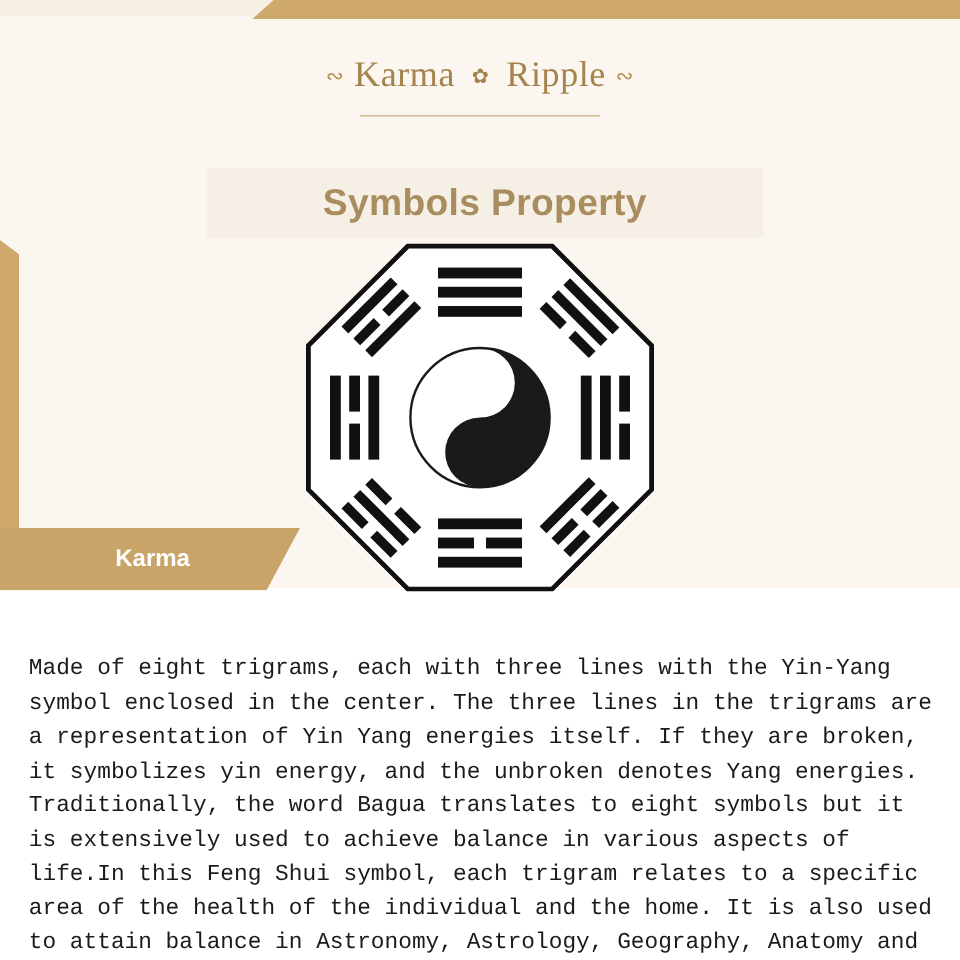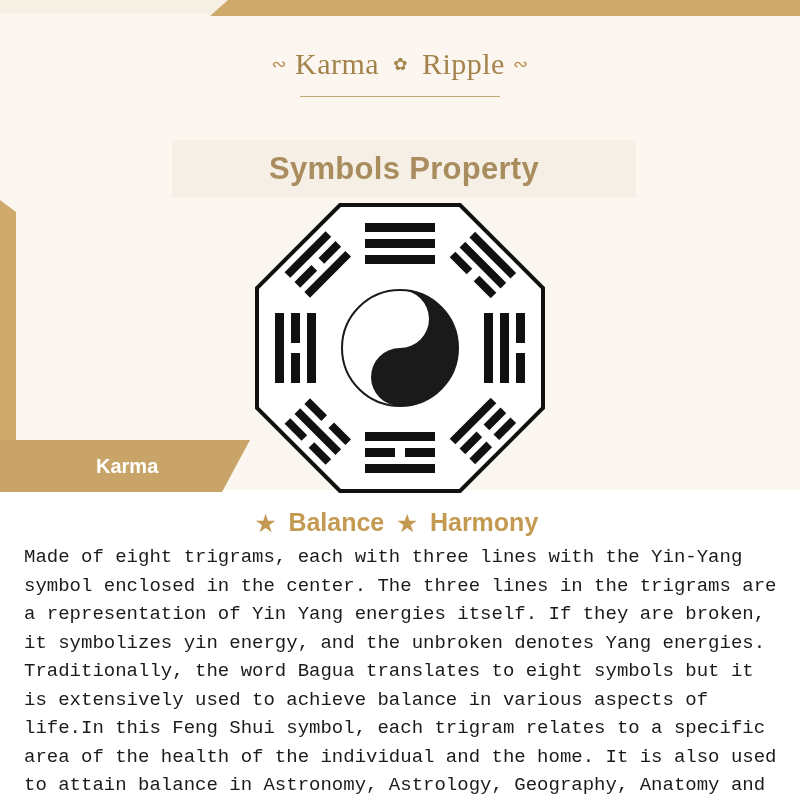--- a/index.html
+++ b/index.html
@@ -252,22 +252,16 @@
         <path d="M 0,-58 A 58,58 0 0 1 0,58 A 29,29 0 0 1 0,0 A 29,29 0 0 0 0,-58 Z" fill="#1a1a1a"></path>
         <circle cx="0" cy="-29" r="9" fill="#ffffff"></circle>
         <circle cx="0" cy="29" r="9" fill="#1a1a1a"></circle>
         <circle r="58" fill="none" stroke="#1a1a1a" stroke-width="2"></circle>
       </g>
     </svg>
   </div>
 
   <div class="bagua-label">Karma</div>
 
-  <div class="keywords">
-    <span class="star">★</span>
-    <span class="kw">Balance</span>
-    <span class="star">★</span>
-    <span class="kw">Harmony</span>
-  </div>
 
   <div class="body-text">Made of eight trigrams, each with three lines with the Yin-Yang symbol enclosed in the center. The three lines in the trigrams are a representation of Yin Yang energies itself. If they are broken, it symbolizes yin energy, and the unbroken denotes Yang energies. Traditionally, the word Bagua translates to eight symbols but it is extensively used to achieve balance in various aspects of life.In this Feng Shui symbol, each trigram relates to a specific area of the health of the individual and the home. It is also used to attain balance in Astronomy, Astrology, Geography, Anatomy and the family.</div>
 
 </div>
 
 </body></html>

